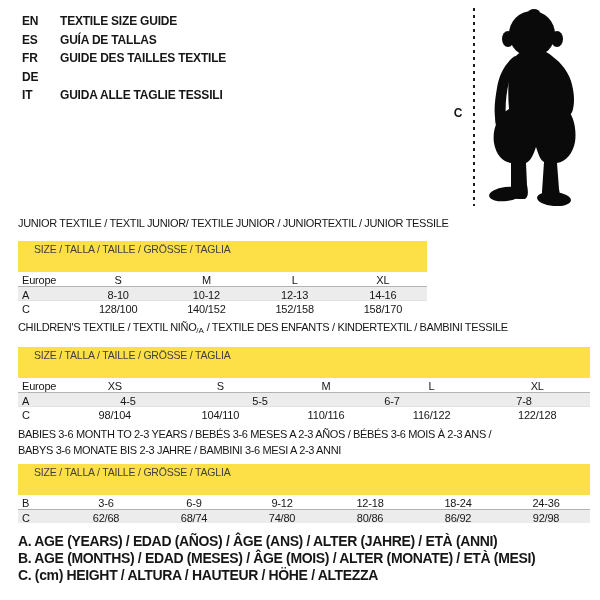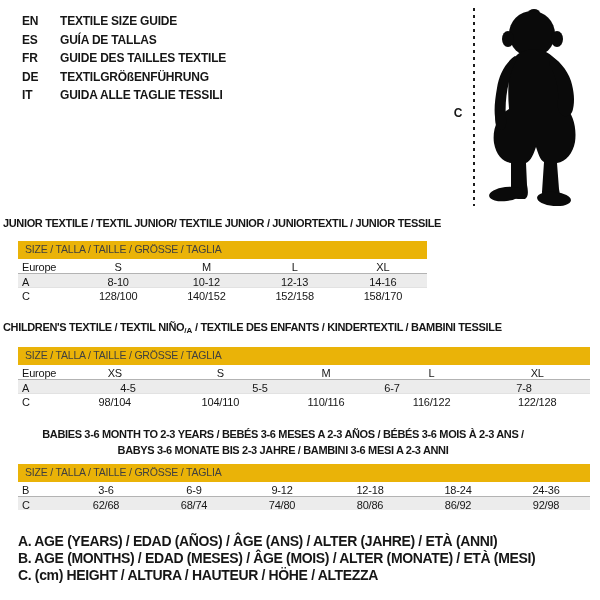--- a/index.html
+++ b/index.html
@@ -16,34 +16,34 @@
   .lang-code { width:38px; }
 
   
   .dash-line { position:absolute; left:473px; top:8px; width:2px; height:198px;
                background:repeating-linear-gradient(to bottom,#1c1c1c 0 3.5px,transparent 3.5px 7px); }
   .c-label { position:absolute; left:449px; top:106px; width:18px;
              font-weight:700; font-size:12px; text-align:center; }
   .baby { position:absolute; left:478px; top:6px; width:112px; height:200px; }
 
   
-  .tbl-title { position:absolute; left:3px; font-weight:700; font-size:11px;
+  .tbl-title { position:absolute; left:18px; font-weight:400; font-size:11px;
                letter-spacing:-0.35px; white-space:nowrap; }
   #t1-title { top:217px; }
   #t2-title { top:321px; }
-  #t3-title { top:426px; line-height:16px; white-space:normal; width:560px;text-align:center; }
+  #t3-title { top:426px; line-height:16px; white-space:normal; width:560px; }
   .sub-a { font-size:8px; vertical-align:-2px; letter-spacing:0; }
 
   
   .size-table { position:absolute; left:18px; font-size:11px; letter-spacing:-0.2px; }
   #t1 { top:241px; width:409px; }
   #t2 { top:347px; width:572px; }
   #t3 { top:464px; width:572px; }
-  .bar { height:18px; line-height:17px; background:#eab308; color:#3f3f3f;
-         padding-left:7px; font-size:10.5px; }
+  .bar { height:31px; line-height:17px; background:#fde047; color:#3f3f3f;
+         padding-left:16px; font-size:10.5px; }
   .row { display:flex; height:14px; line-height:17px; box-sizing:border-box; background:#fff; }
   .row.alt { background:#ececec; border-top:1px solid #b3b3b3; }
   .row.sub { border-top:1px solid #e2e2e2; }
   .lbl { padding-left:4px; }
   #t1 .lbl { width:52px; }
   #t2 .lbl, #t3 .lbl { width:40px; }
   .cell { flex:1; text-align:center; }
 
   
   .footnotes { position:absolute; left:18px; top:533px; font-weight:700;
@@ -62,21 +62,20 @@
     <div class="lang-row">
       <span class="lang-code">ES</span>
       <span>GUÍA DE TALLAS</span>
     </div>
     <div class="lang-row">
       <span class="lang-code">FR</span>
       <span>GUIDE DES TAILLES TEXTILE</span>
     </div>
     <div class="lang-row">
       <span class="lang-code">DE</span>
-      <span>TEXTILGRÖßENFÜHRUNG</span>
     </div>
     <div class="lang-row">
       <span class="lang-code">IT</span>
       <span>GUIDA ALLE TAGLIE TESSILI</span>
     </div>
   </div>
 
   <div class="c-label">C</div>
   <div class="dash-line"></div>
   <svg class="baby" viewBox="0 0 112 200" aria-hidden="true">

